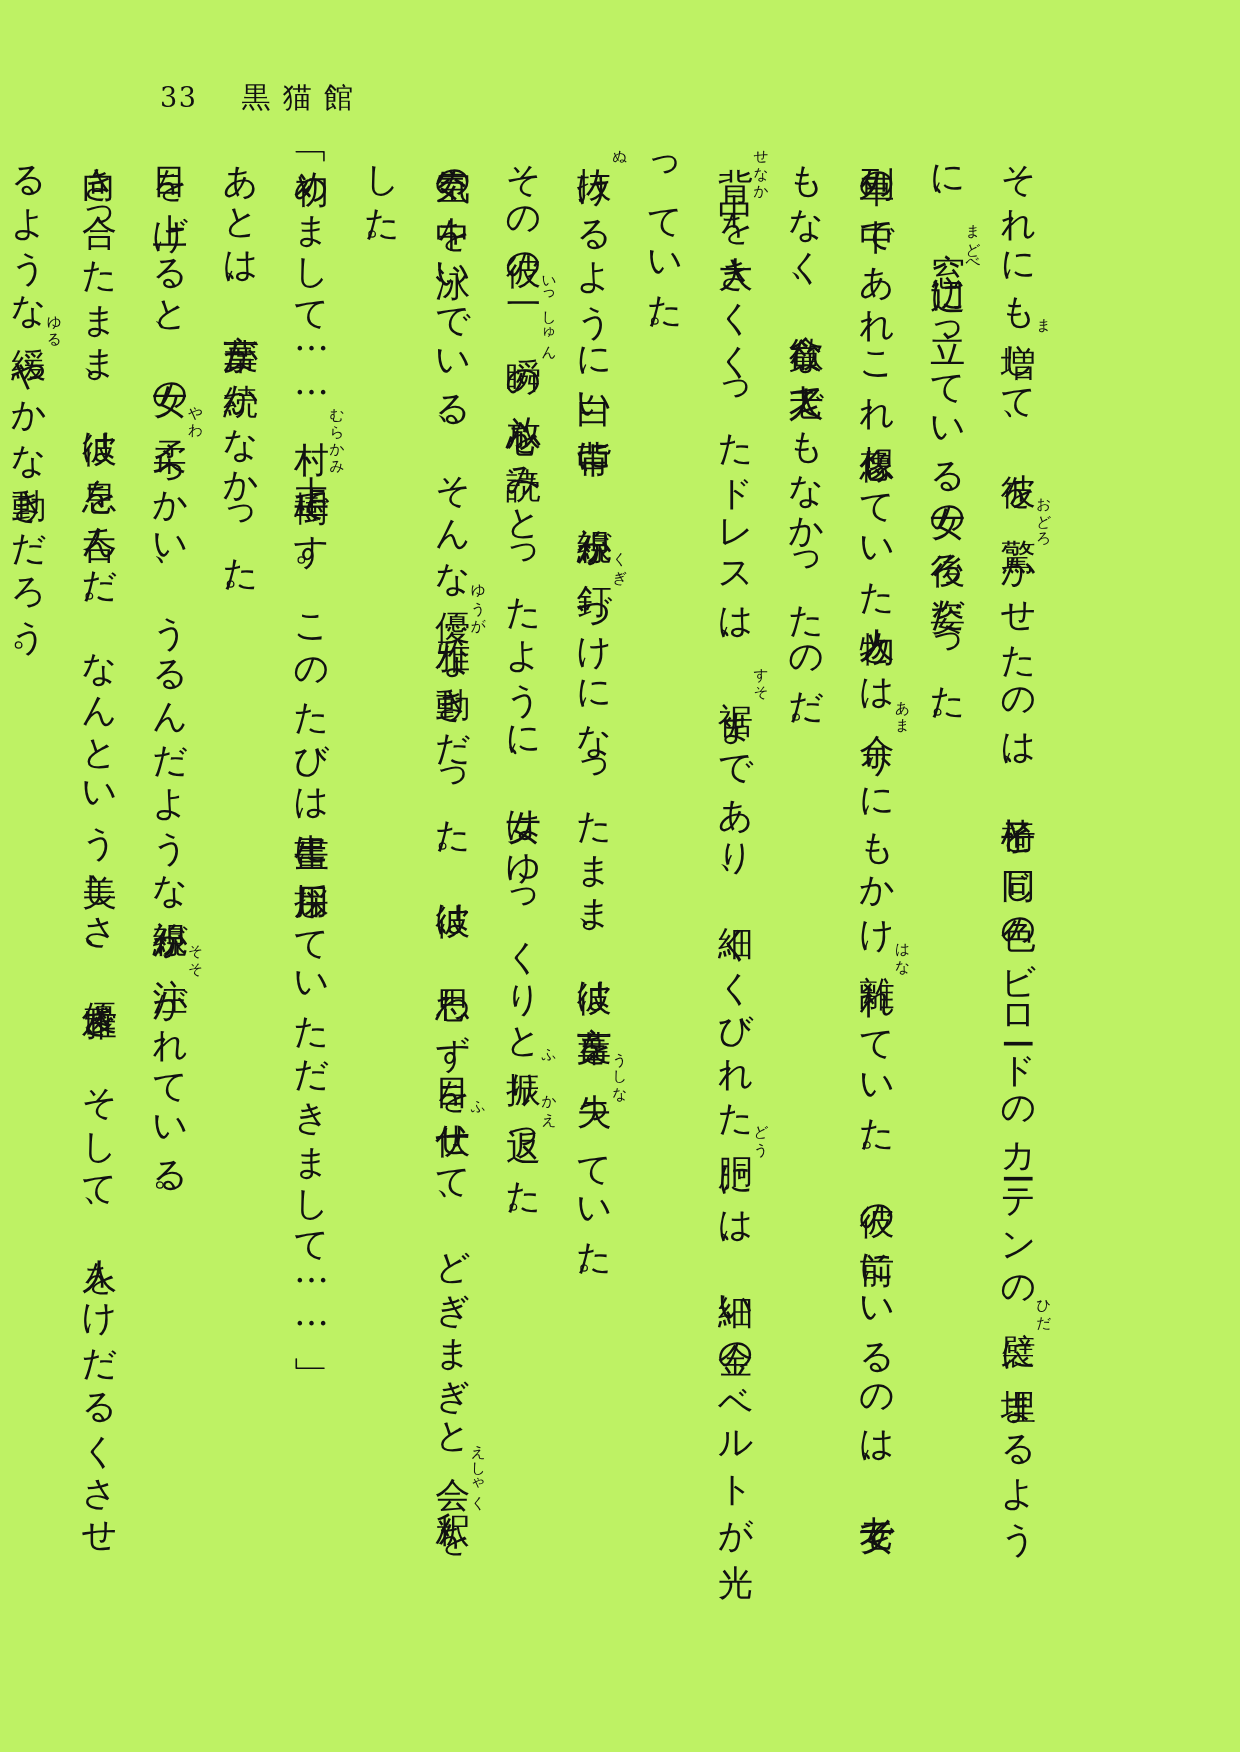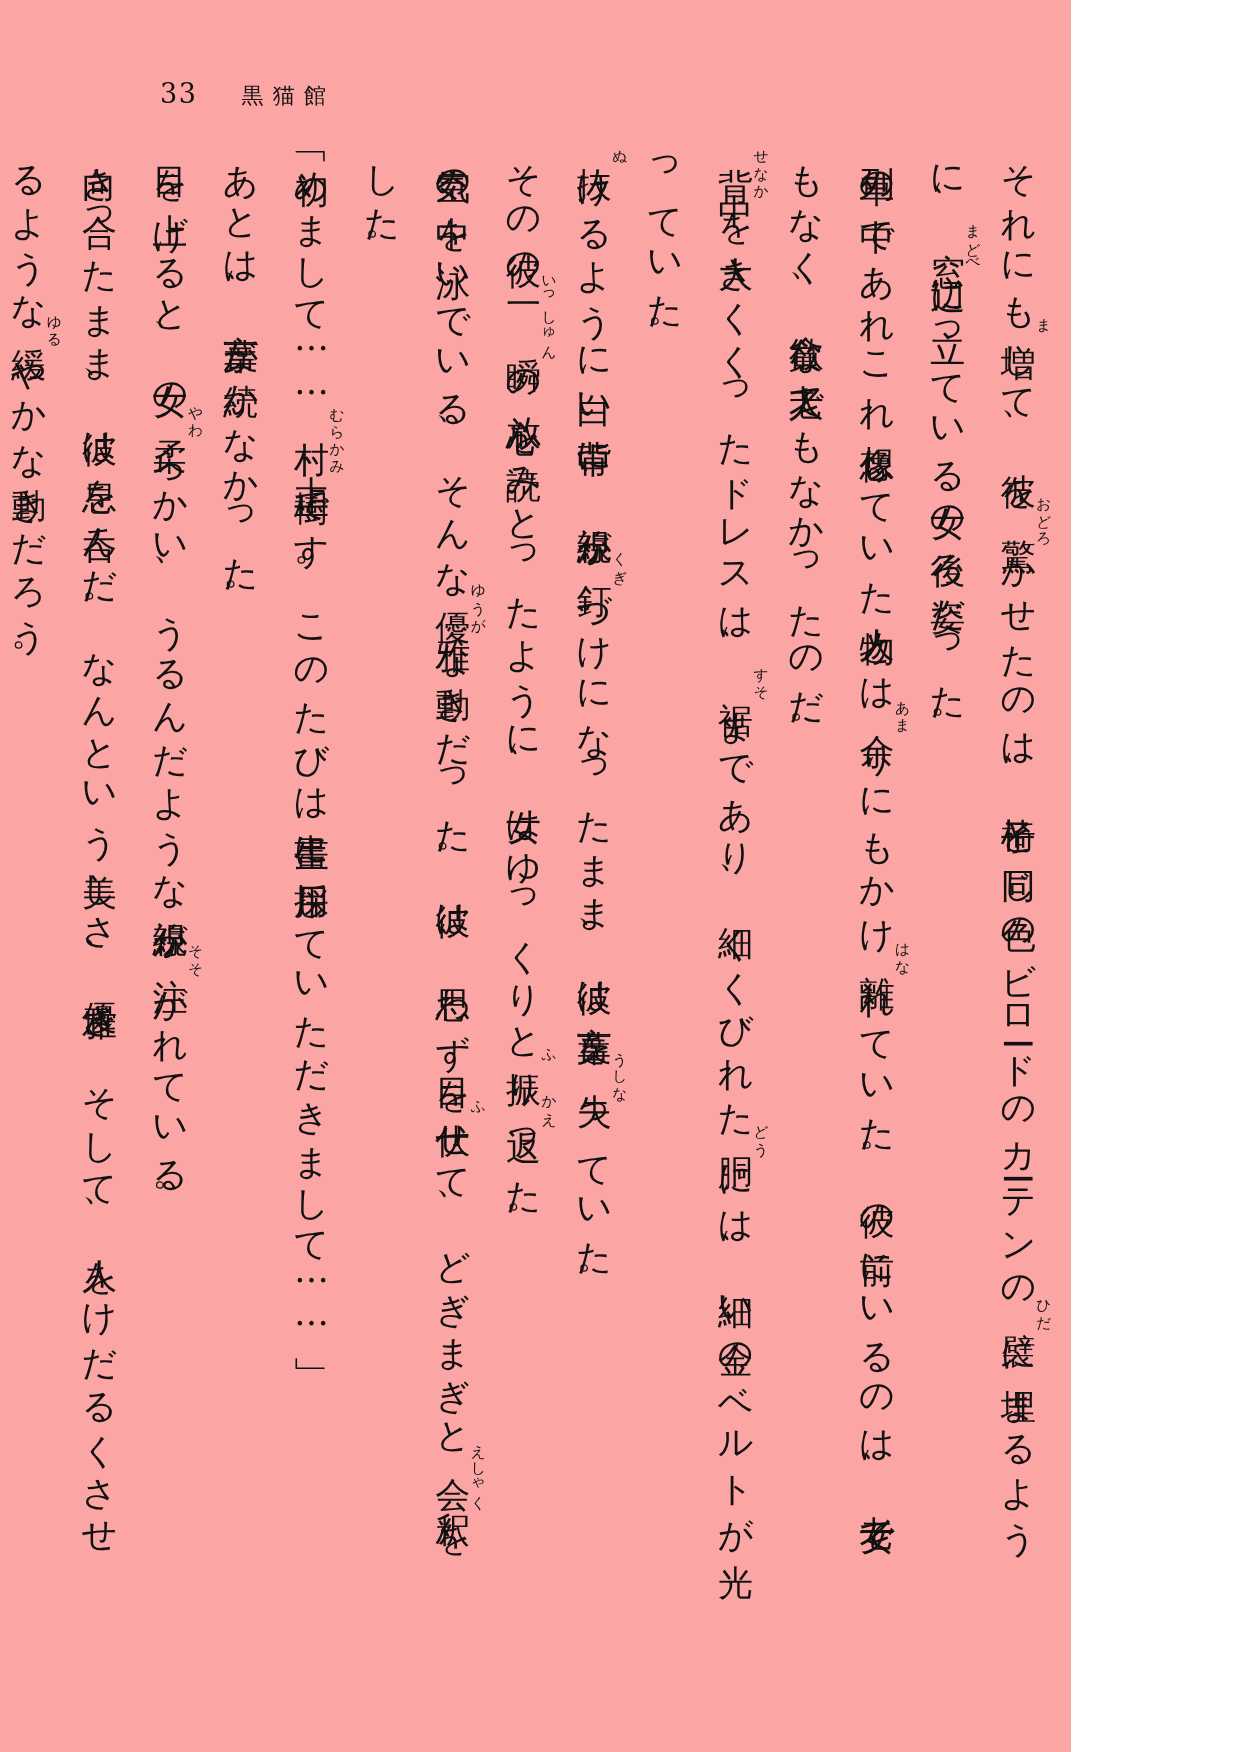--- a/index.html
+++ b/index.html
@@ -2,23 +2,23 @@
 <html><head>
 <meta charset="utf-8">
 <style>
   html, body {
     margin: 0;
     padding: 0;
     background: #ffffff;
   }
   .page {
     position: relative;
-    width: 1071px;
+    width: 1240px;
     height: 1752px;
-    background: #fca5a5;
+    background: #bef264;
     overflow: hidden;
     font-family: "DejaVu Serif", "Liberation Serif", serif;
     color: #111111;
   }
 
   
   .runhead {
     position: absolute;
     top: 78px;
     left: 160px;
@@ -28,21 +28,21 @@
     font-size: 27px;
     letter-spacing: 0.06em;
     color: #111;
   }
   .runhead .folio {
     font-family: "DejaVu Serif", "Liberation Serif", serif;
     font-size: 27px;
   }
   .runhead .title {
     letter-spacing: 0.42em;
-    font-size: 22px;
+    font-size: 29px;
   }
 
   
   .body-area {
     position: absolute;
     top: 140px;
     left: 112px;
     width: 1012px;
     height: 1440px;
   }

